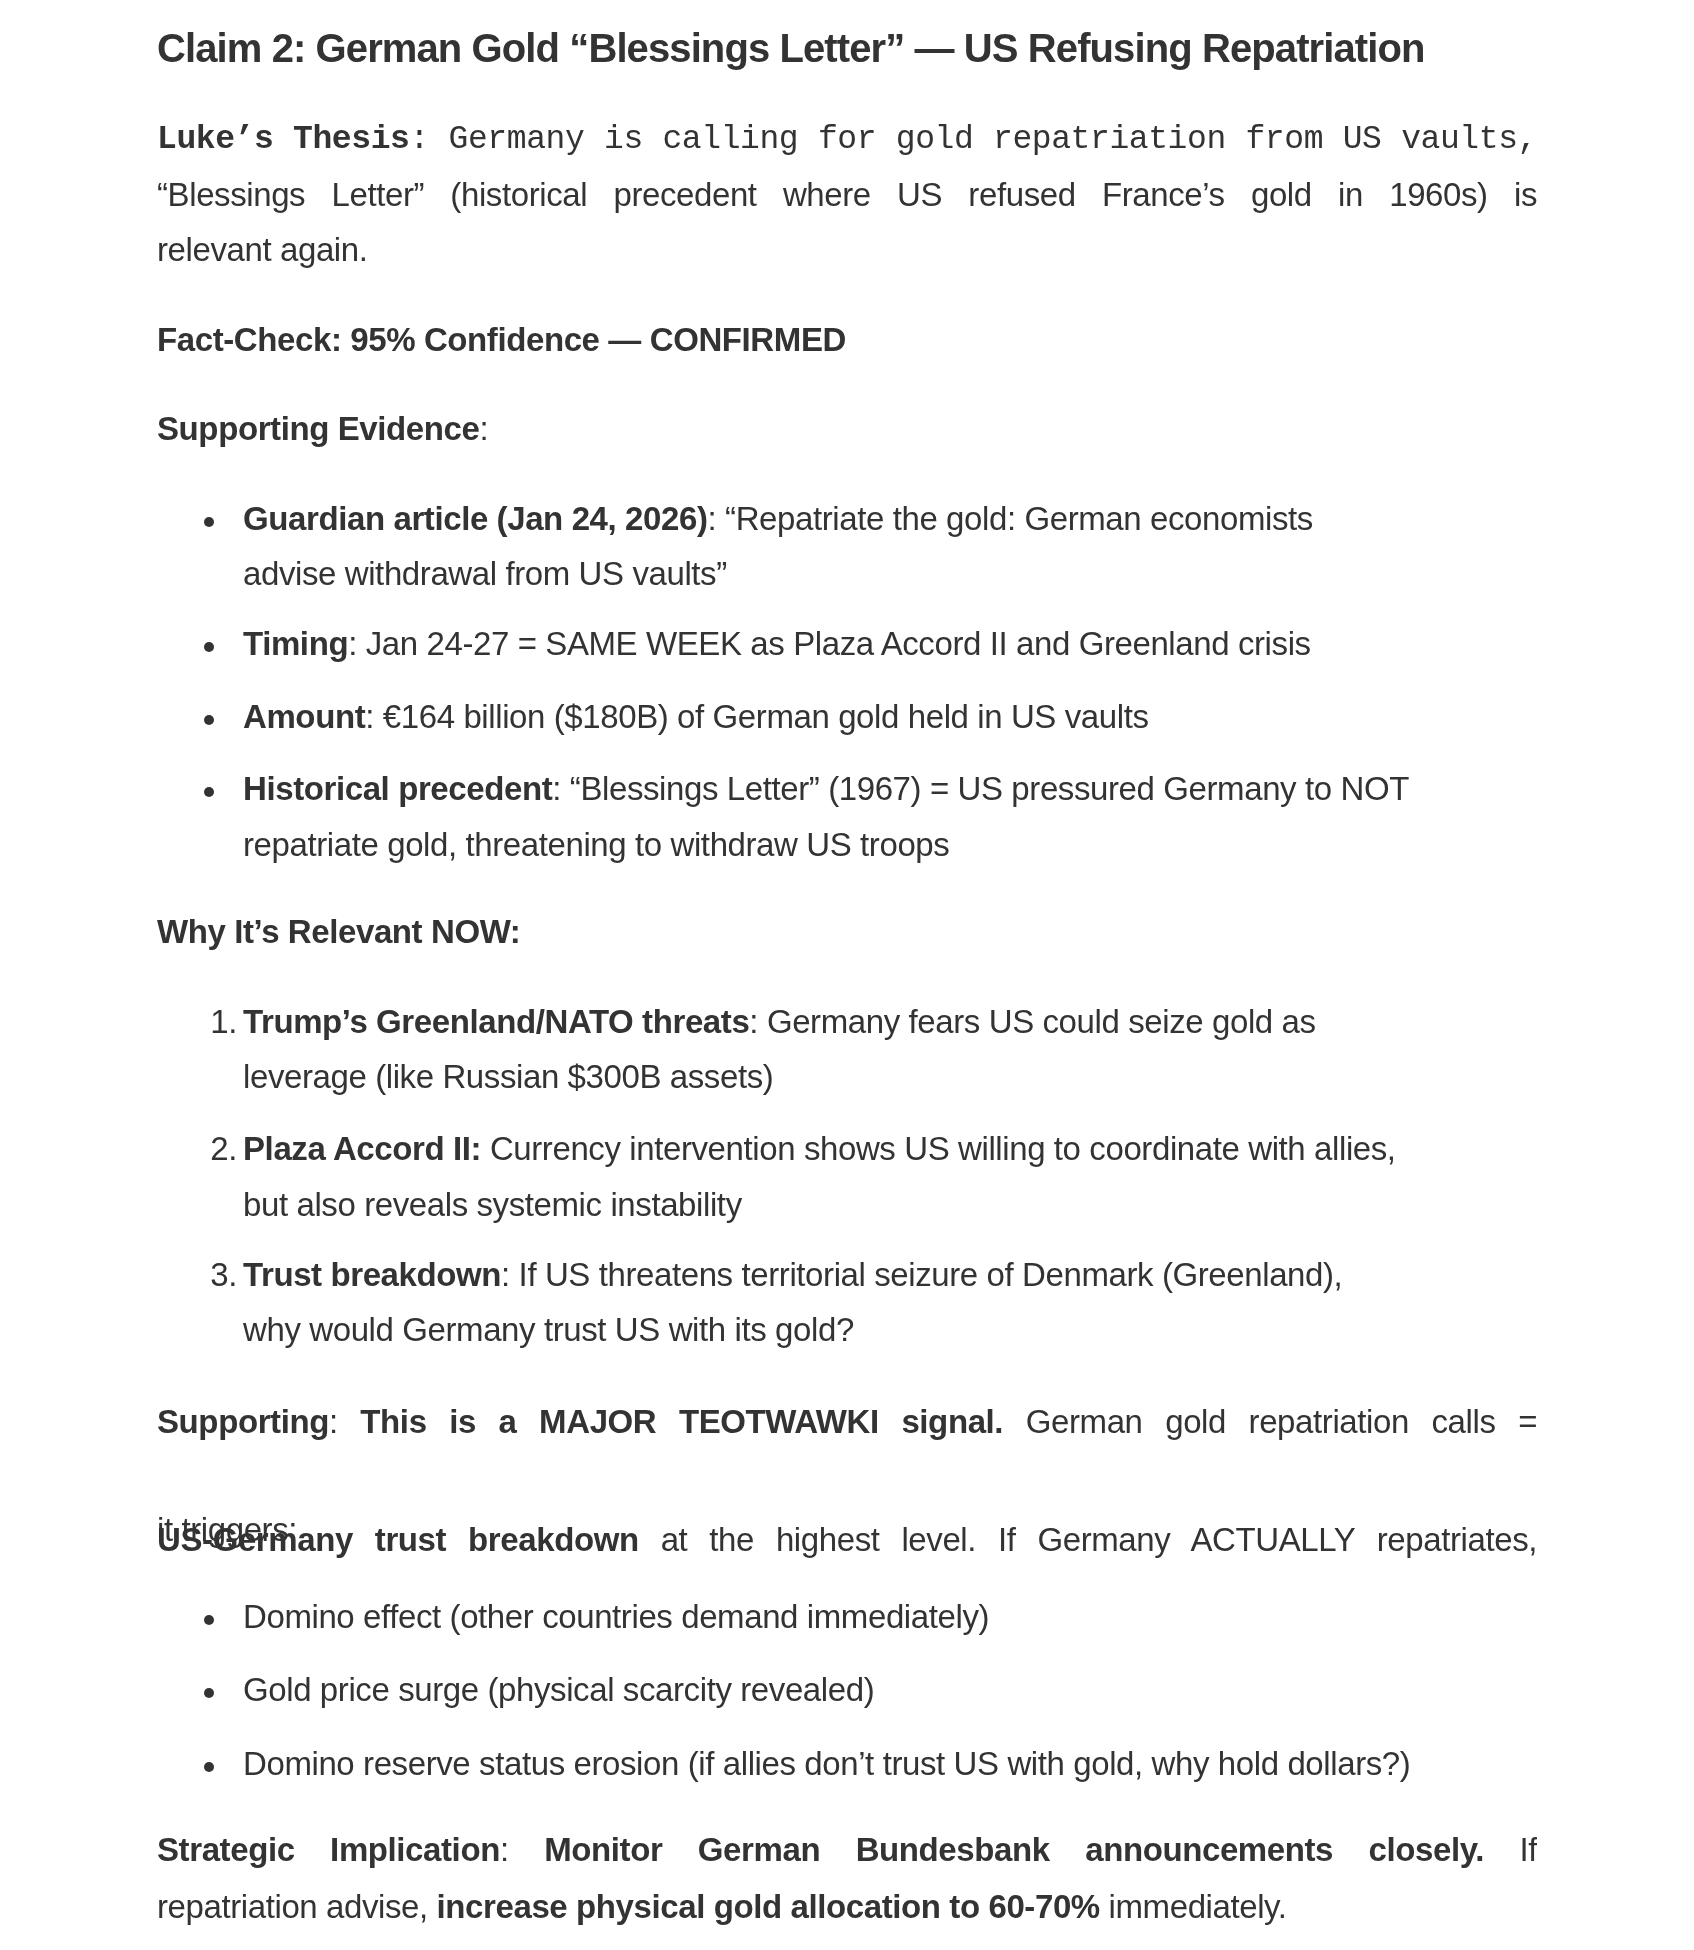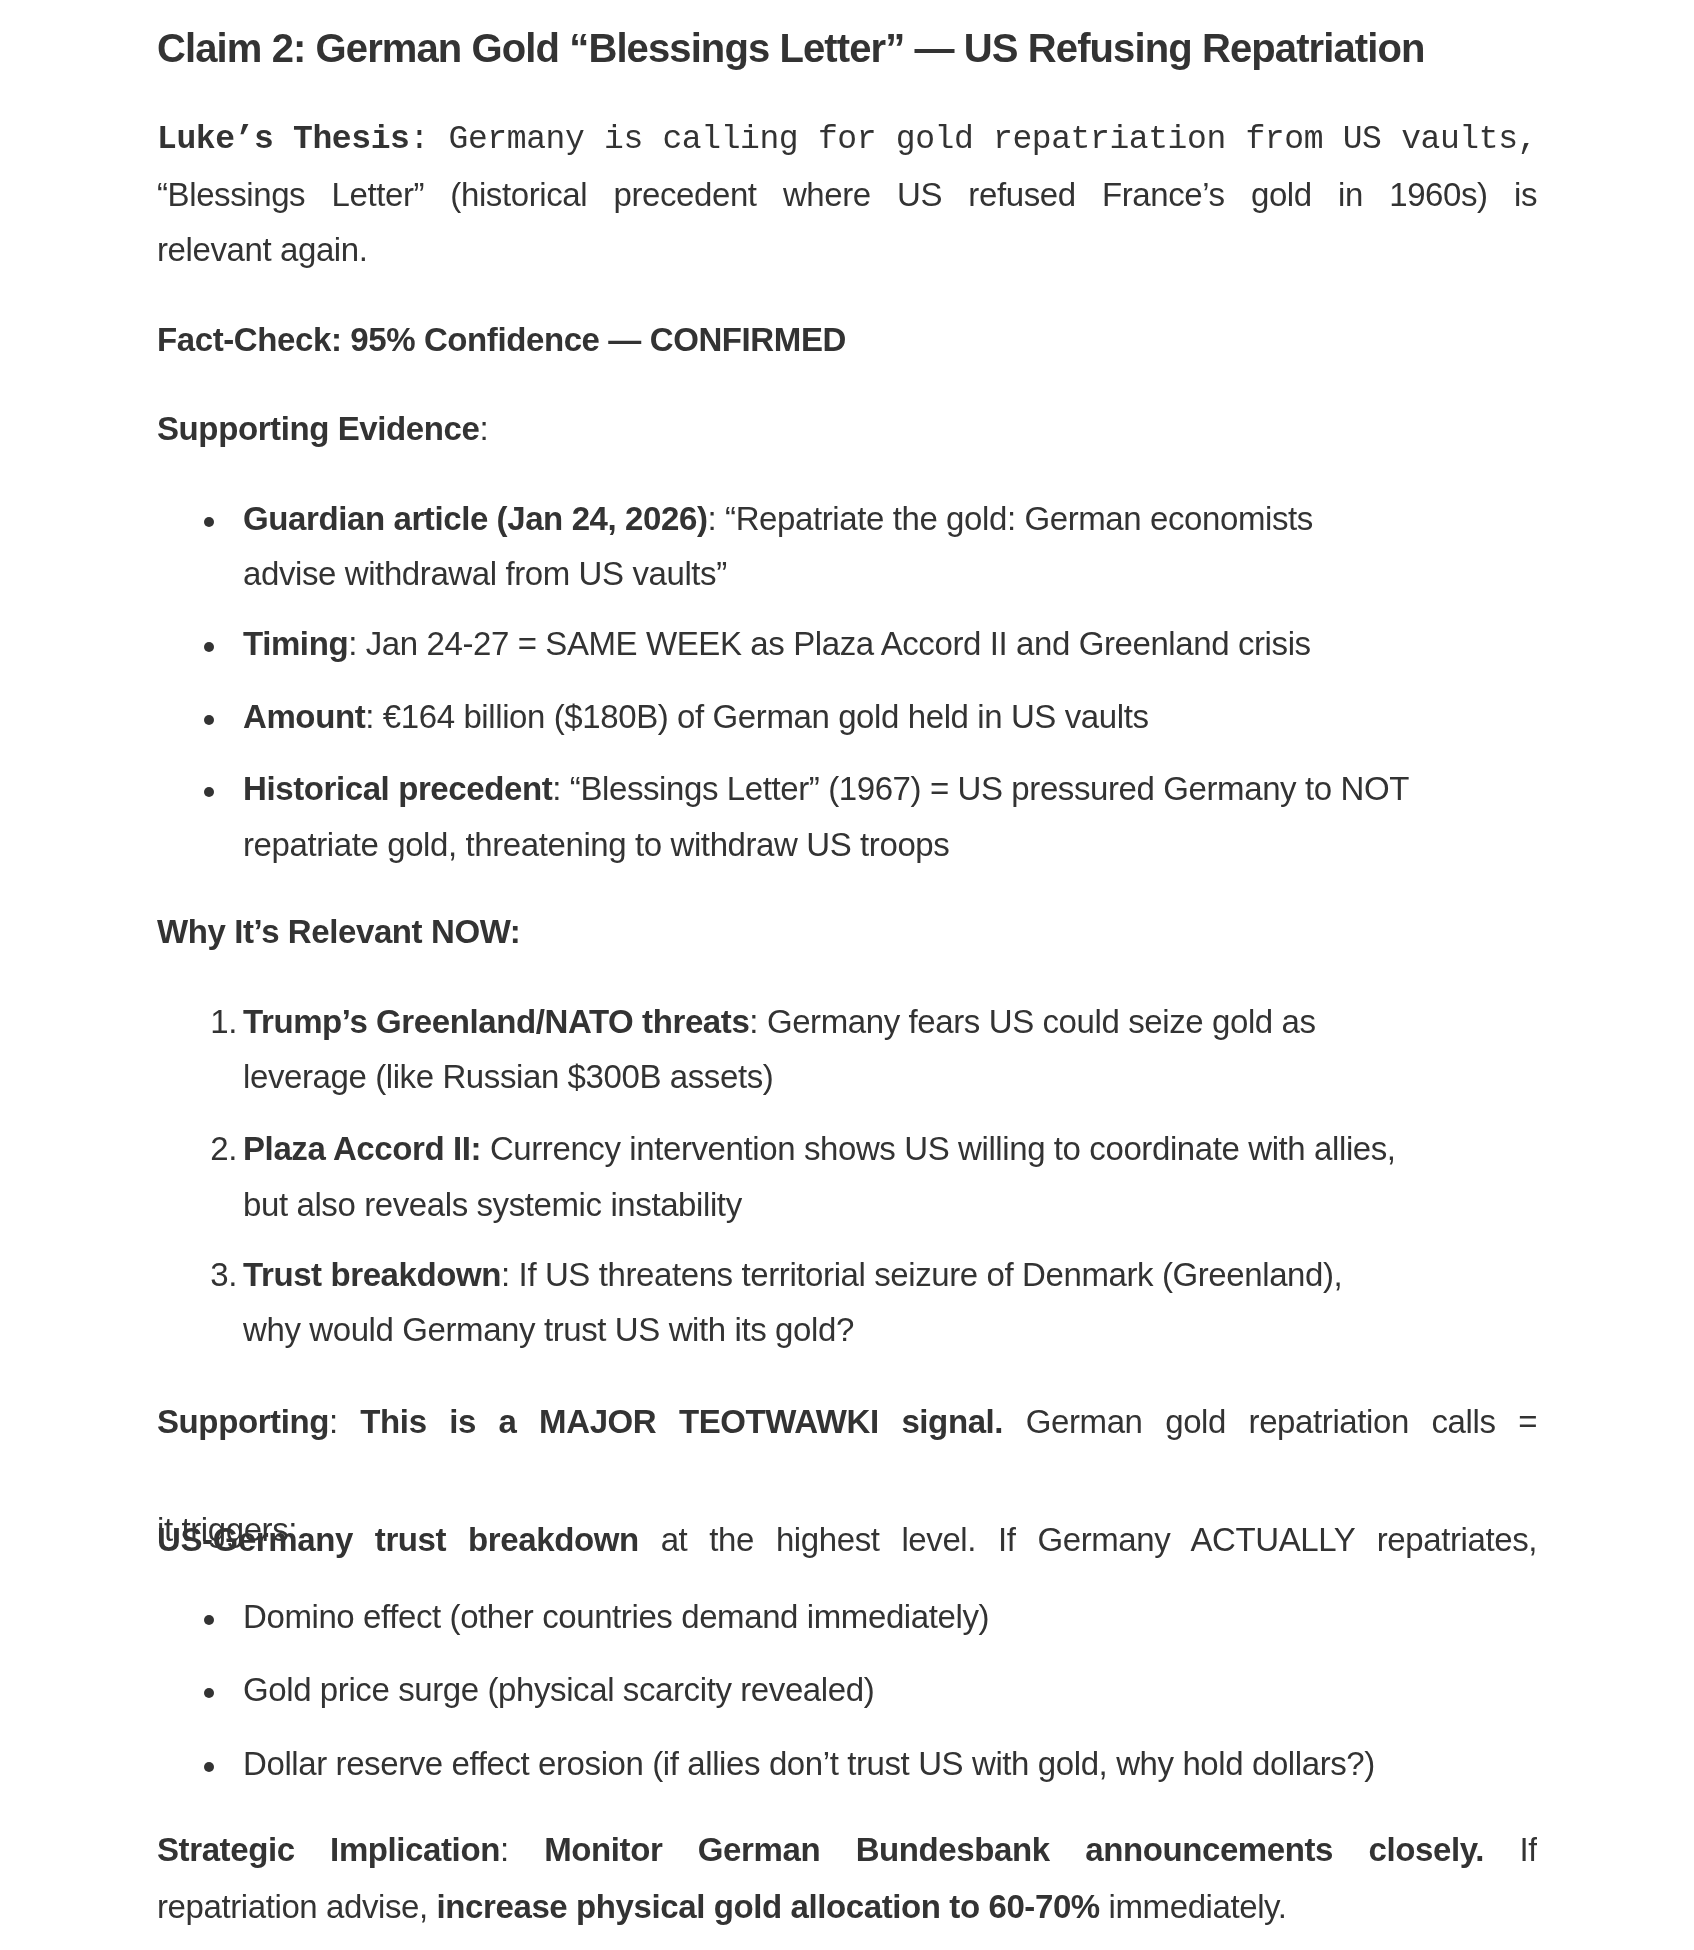--- a/index.html
+++ b/index.html
@@ -139,21 +139,21 @@
     <div>
       <span class="bullet" style="top:1615px;"></span>
       <div class="line li-line" style="top:1589px;">Domino effect (other countries demand immediately)</div>
     </div>
     <div>
       <span class="bullet" style="top:1688px;"></span>
       <div class="line li-line" style="top:1662px;">Gold price surge (physical scarcity revealed)</div>
     </div>
     <div>
       <span class="bullet" style="top:1762px;"></span>
-      <div class="line li-line" style="top:1736px;">Dollar reserve effect erosion (if allies don’t trust US with gold, why hold dollars?)</div>
+      <div class="line li-line" style="top:1736px;">Domino reserve status erosion (if allies don’t trust US with gold, why hold dollars?)</div>
     </div>
   </div>
 
   <div>
     <div class="line just" style="top:1822px;"><b>Strategic Implication</b><span>: </span><b>Monitor German Bundesbank announcements closely.</b><span> If</span></div>
     <div class="line" style="top:1879px;"><span>repatriation advise, </span><b>increase physical gold allocation to 60-70%</b><span> immediately.</span></div>
   </div>
 
 </div>
 

